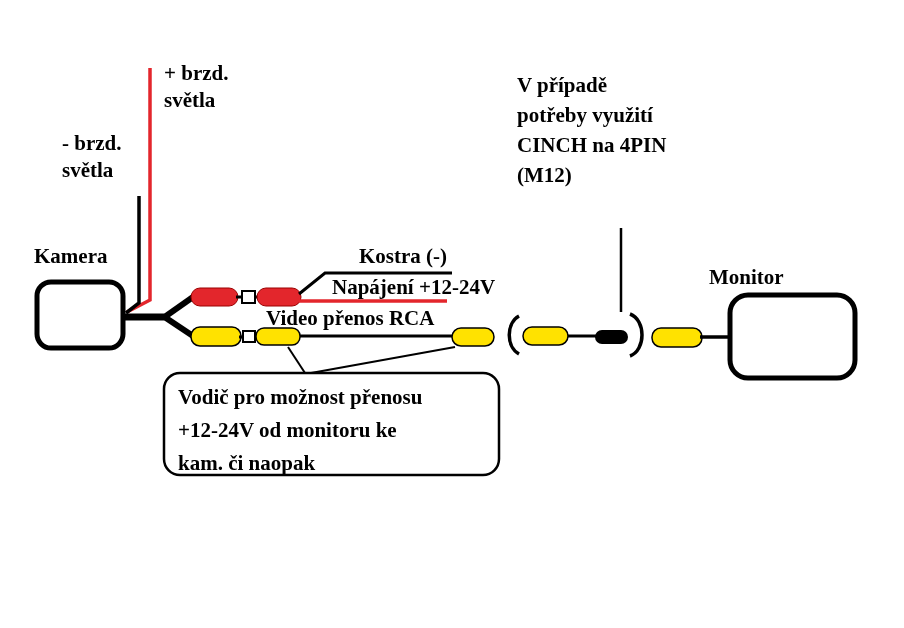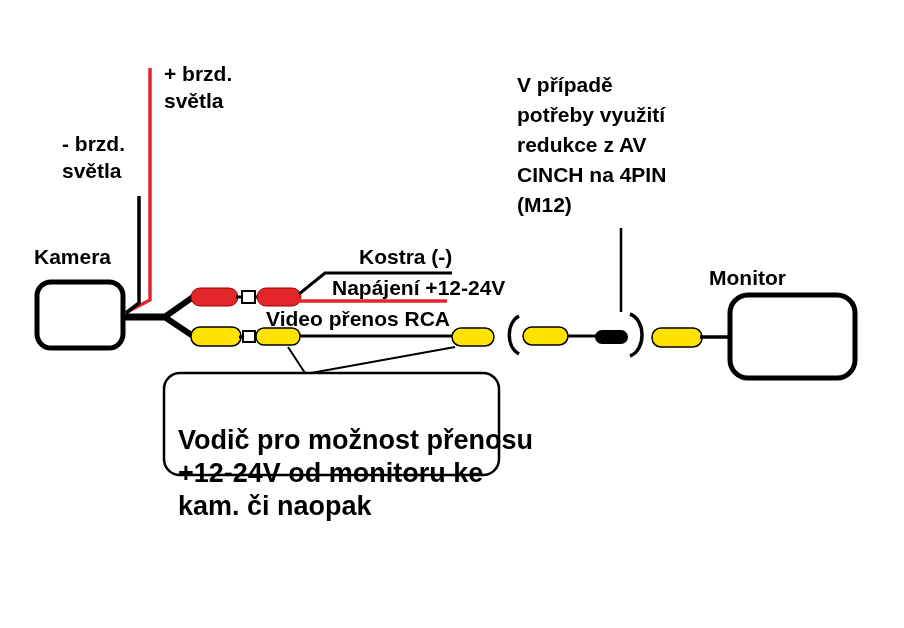--- a/index.html
+++ b/index.html
@@ -1,33 +1,33 @@
 <!DOCTYPE html>
 <html><head>
 <meta charset="utf-8">
 <style>
   html,body{margin:0;padding:0;background:#ffffff;}
   #stage{
     position:relative;
     width:904px;height:628px;
     background:#ffffff;
-    font-family:Liberation Sans, sans-serif;
+    font-family:Liberation Serif, serif;
     overflow:hidden;
   }
   .lbl{
     position:absolute;
     font-weight:bold;
     font-size:21px;
     line-height:27px;
     color:#000;
     white-space:nowrap;
   }
   .lbl span{display:block;}
   #note-block{line-height:30px;}
-  #callout-text{line-height:33px;font-size:27px;margin-top:43px;}
+  #callout-text{line-height:33px;font-size:21px;}
   svg{position:absolute;left:0;top:0;}
 </style>
 </head>
 <body>
 
 <div id="stage">
 
   <svg width="904" height="628" viewBox="0 0 904 628">
 
     <polyline points="150,68 150,300 127,312" fill="none" stroke-width="3.5" stroke="#e3262c"></polyline>
@@ -89,21 +89,20 @@
 
   <div class="lbl" style="left:332px;top:274px;">Napájení +12-24V</div>
 
   <div class="lbl" style="left:266px;top:305px;text-align:right;">Video přenos RCA</div>
 
   <div class="lbl" style="left:709px;top:264px;">Monitor</div>
 
   <div class="lbl" id="note-block" style="left:517px;top:70px;">
     <span>V případě</span>
     <span>potřeby využití</span>
-    <span>redukce z AV</span>
     <span>CINCH na 4PIN</span>
     <span>(M12)</span>
   </div>
 
   <div class="lbl" id="callout-text" style="left:178px;top:381px;">
     <span>Vodič pro možnost přenosu</span>
     <span>+12-24V od monitoru ke</span>
     <span>kam. či naopak</span>
   </div>
 

